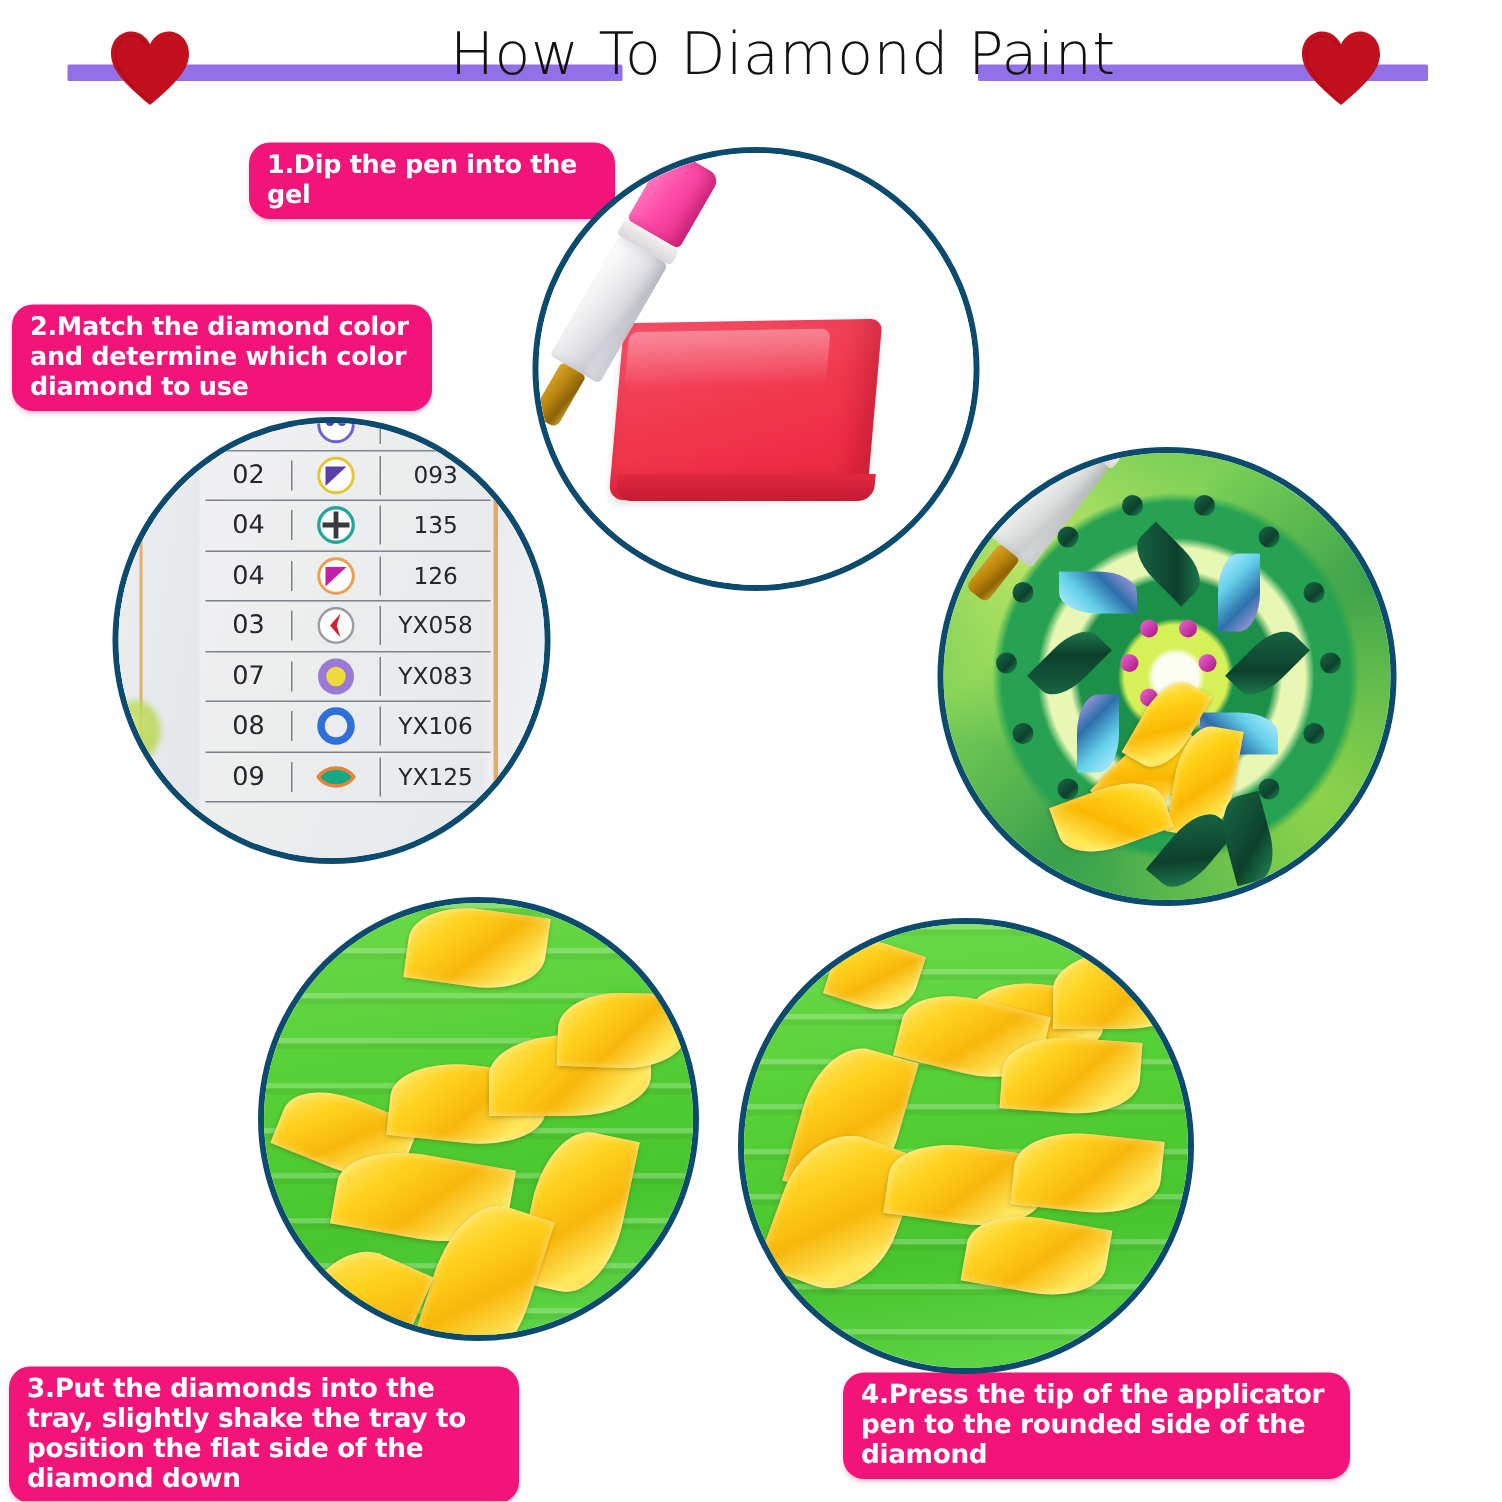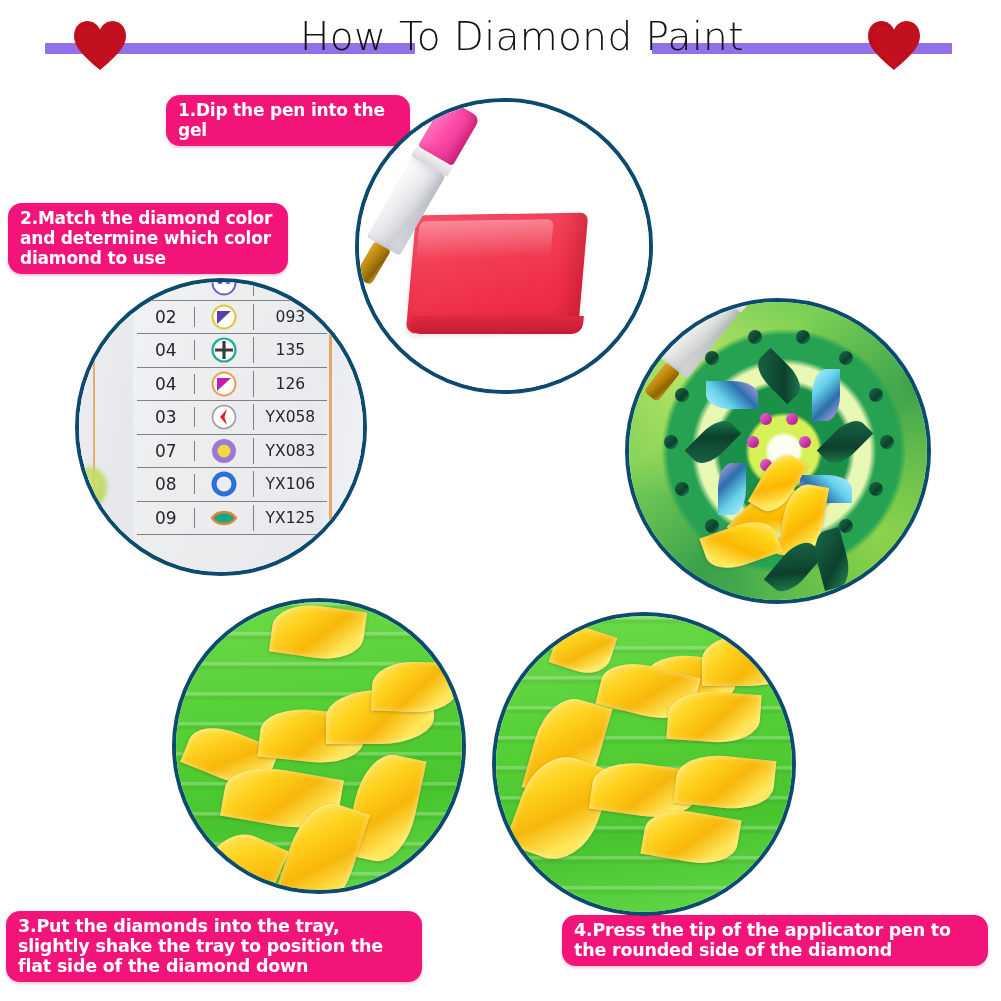--- a/index.html
+++ b/index.html
@@ -32,22 +32,22 @@
     position:absolute;background:#F21479;color:#ffffff;
     border-radius:14px;font-weight:bold;
     font-family:"DejaVu Sans", sans-serif;
     padding:5px 12px 6px 12px;line-height:20px;
     box-sizing:border-box;letter-spacing:-0.2px;
     box-shadow:0 2px 3px rgba(210,20,110,.25);
   }
   #lbl1{left:166px;top:95px;width:244px;font-size:17px;}
   #lbl2{left:8px;top:203px;width:280px;font-size:17px;}
   #lbl5{left:716px;top:215px;width:280px;font-size:18px;}
-  #lbl3{left:6px;top:911px;width:416px;font-size:17.5px;}
-  #lbl4{left:562px;top:915px;width:426px;font-size:17.5px;}
+  #lbl3{left:6px;top:911px;width:340px;font-size:17.5px;}
+  #lbl4{left:562px;top:915px;width:338px;font-size:17.5px;}
 
   
   .bub{position:absolute;border:4px solid #0c4a6e;overflow:hidden;background:#fff;}
   .bub.e{border-radius:50%;}
 
   #bub1{left:355px;top:98px;width:290px;height:288px;}
   #bub2{left:75px;top:278px;width:284px;height:290px;}
   #bub5{left:625px;top:298px;width:298px;height:298px;}
   #bub3{left:172px;top:598px;width:286px;height:288px;}
   #bub4{left:492px;top:612px;width:296px;height:296px;}

